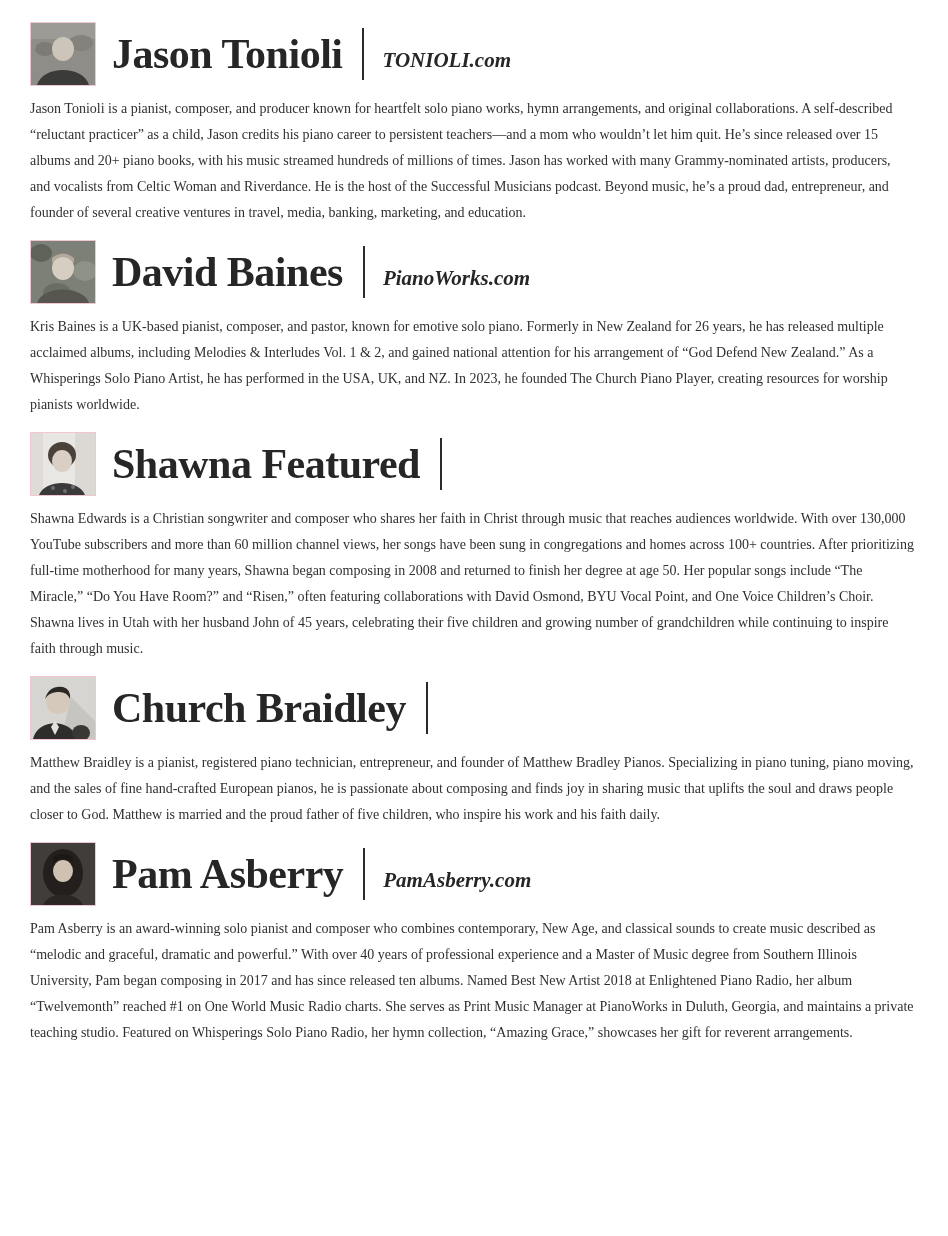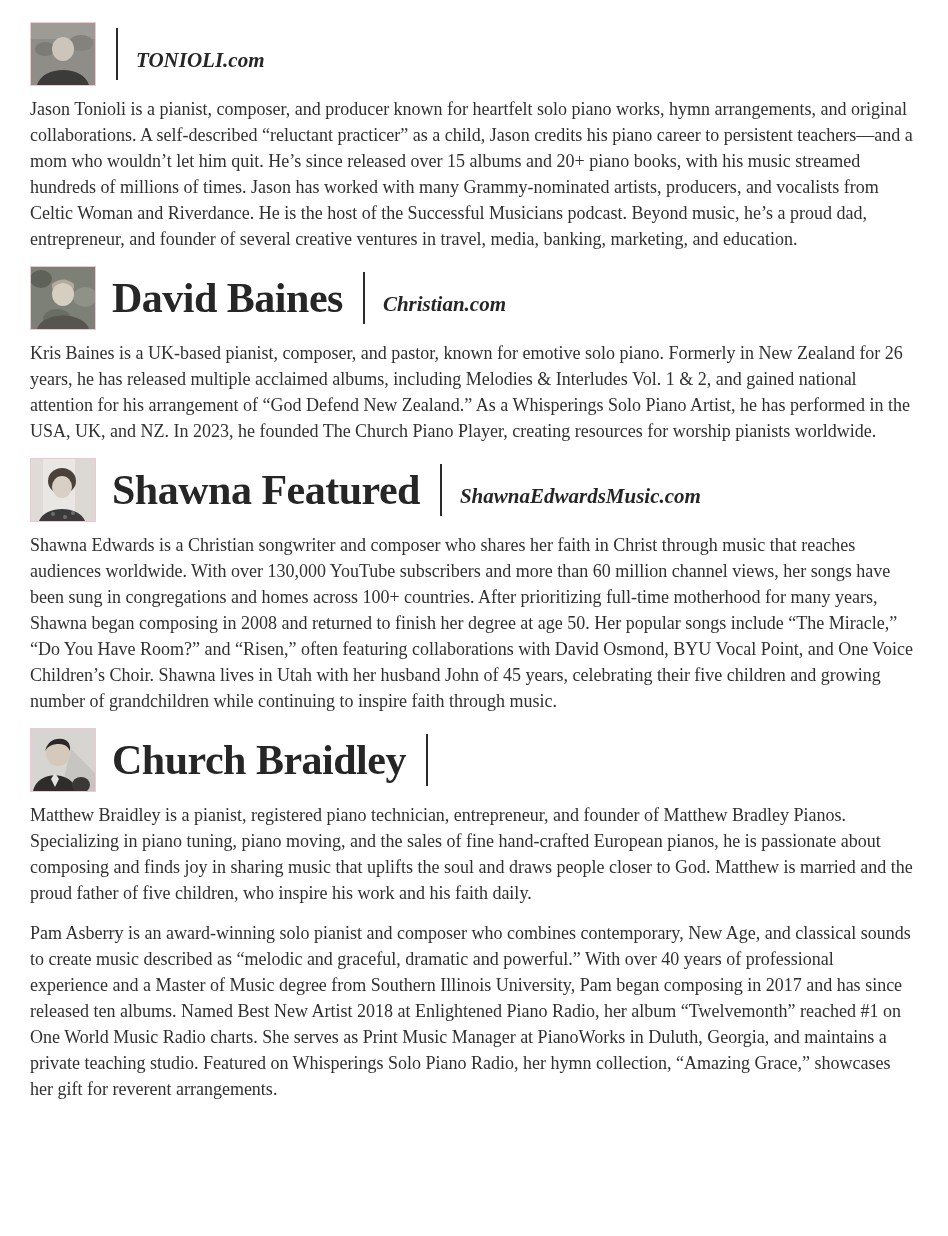--- a/index.html
+++ b/index.html
@@ -52,21 +52,21 @@
     font-style: italic;
     font-weight: 700;
     font-size: 21px;
     color: #262626;
     position: relative;
     top: 6px;
     white-space: nowrap;
   }
   .bio {
     margin: 0 0 14px 0;
-    font-size: 18px;
+    font-size: 14px;
     line-height: 26px;
     color: #303030;
     text-align: left;
   }
 </style>
 </head>
 <body>
 
 <main class="page">
 
@@ -75,20 +75,21 @@
       <span class="photo">
         <svg viewBox="0 0 64 62" preserveAspectRatio="none" aria-hidden="true">
           <rect width="64" height="62" fill="#8e8d88"></rect>
           <rect width="64" height="16" fill="#9c9b95"></rect>
           <ellipse cx="14" cy="26" rx="10" ry="7" fill="#7c7b76"></ellipse>
           <ellipse cx="50" cy="20" rx="12" ry="8" fill="#83827d"></ellipse>
           <ellipse cx="32" cy="26" rx="11" ry="12" fill="#cdc5b9"></ellipse>
           <path d="M6 62 C12 42 52 42 58 62 Z" fill="#3b3b39"></path>
         </svg>
       </span>
+      <h1 class="name">Jason Tonioli</h1>
       <span class="divider"></span>
       <span class="site">TONIOLI.com</span>
     </header>
     <p class="bio">Jason Tonioli is a pianist, composer, and producer known for heartfelt solo piano works, hymn arrangements, and original collaborations. A self-described “reluctant practicer” as a child, Jason credits his piano career to persistent teachers—and a mom who wouldn’t let him quit. He’s since released over 15 albums and 20+ piano books, with his music streamed hundreds of millions of times. Jason has worked with many Grammy-nominated artists, producers, and vocalists from Celtic Woman and Riverdance. He is the host of the Successful Musicians podcast. Beyond music, he’s a proud dad, entrepreneur, and founder of several creative ventures in travel, media, banking, marketing, and education.</p>
   </section>
 
   <section class="profile">
     <header class="profile-header">
       <span class="photo">
         <svg viewBox="0 0 64 62" preserveAspectRatio="none" aria-hidden="true">
@@ -96,21 +97,21 @@
           <ellipse cx="10" cy="12" rx="11" ry="9" fill="#5f6258"></ellipse>
           <ellipse cx="54" cy="30" rx="12" ry="10" fill="#8f9287"></ellipse>
           <ellipse cx="26" cy="52" rx="14" ry="10" fill="#6a6d63"></ellipse>
           <ellipse cx="32" cy="27" rx="11" ry="12" fill="#d7cec2"></ellipse>
           <path d="M21 22 Q32 10 43 22 L43 17 Q32 8 21 17 Z" fill="#b3aa9c"></path>
           <path d="M6 62 C12 44 52 44 58 62 Z" fill="#56564e"></path>
         </svg>
       </span>
       <h1 class="name">David Baines</h1>
       <span class="divider"></span>
-      <span class="site">Christian.com</span>
+      <span class="site">PianoWorks.com</span>
     </header>
     <p class="bio">Kris Baines is a UK-based pianist, composer, and pastor, known for emotive solo piano. Formerly in New Zealand for 26 years, he has released multiple acclaimed albums, including Melodies &amp; Interludes Vol. 1 &amp; 2, and gained national attention for his arrangement of “God Defend New Zealand.” As a Whisperings Solo Piano Artist, he has performed in the USA, UK, and NZ. In 2023, he founded The Church Piano Player, creating resources for worship pianists worldwide.</p>
   </section>
 
   <section class="profile">
     <header class="profile-header">
       <span class="photo">
         <svg viewBox="0 0 64 62" preserveAspectRatio="none" aria-hidden="true">
           <rect width="64" height="62" fill="#e9e7e3"></rect>
           <rect x="44" width="20" height="62" fill="#dcd9d4"></rect>
@@ -118,21 +119,20 @@
           <ellipse cx="31" cy="22" rx="14" ry="13" fill="#4a423a"></ellipse>
           <ellipse cx="31" cy="28" rx="10" ry="11" fill="#d9cfc5"></ellipse>
           <path d="M8 62 C14 46 48 46 54 62 Z" fill="#3a3a3a"></path>
           <circle cx="22" cy="55" r="2" fill="#6d6d6d"></circle>
           <circle cx="34" cy="58" r="2" fill="#6d6d6d"></circle>
           <circle cx="42" cy="54" r="2" fill="#6d6d6d"></circle>
         </svg>
       </span>
       <h1 class="name">Shawna Featured</h1>
       <span class="divider"></span>
-      <span class="site">ShawnaEdwardsMusic.com</span>
     </header>
     <p class="bio">Shawna Edwards is a Christian songwriter and composer who shares her faith in Christ through music that reaches audiences worldwide. With over 130,000 YouTube subscribers and more than 60 million channel views, her songs have been sung in congregations and homes across 100+ countries. After prioritizing full-time motherhood for many years, Shawna began composing in 2008 and returned to finish her degree at age 50. Her popular songs include “The Miracle,” “Do You Have Room?” and “Risen,” often featuring collaborations with David Osmond, BYU Vocal Point, and One Voice Children’s Choir. Shawna lives in Utah with her husband John of 45 years, celebrating their five children and growing number of grandchildren while continuing to inspire faith through music.</p>
   </section>
 
   <section class="profile">
     <header class="profile-header">
       <span class="photo">
         <svg viewBox="0 0 64 62" preserveAspectRatio="none" aria-hidden="true">
           <rect width="64" height="62" fill="#d7d5d1"></rect>
           <path d="M40 20 L64 44 L64 62 L30 62 Z" fill="#c7c5c1"></path>
@@ -143,16 +143,30 @@
           <ellipse cx="50" cy="56" rx="9" ry="8" fill="#3a3835"></ellipse>
         </svg>
       </span>
       <h1 class="name">Church Braidley</h1>
       <span class="divider"></span>
     </header>
     <p class="bio">Matthew Braidley is a pianist, registered piano technician, entrepreneur, and founder of Matthew Bradley Pianos. Specializing in piano tuning, piano moving, and the sales of fine hand-crafted European pianos, he is passionate about composing and finds joy in sharing music that uplifts the soul and draws people closer to God. Matthew is married and the proud father of five children, who inspire his work and his faith daily.</p>
   </section>
 
   <section class="profile">
+    <header class="profile-header">
+      <span class="photo">
+        <svg viewBox="0 0 64 62" preserveAspectRatio="none" aria-hidden="true">
+          <rect width="64" height="62" fill="#413d3a"></rect>
+          <ellipse cx="32" cy="30" rx="20" ry="24" fill="#241f1c"></ellipse>
+          <ellipse cx="32" cy="28" rx="10" ry="11" fill="#d0c2b2"></ellipse>
+          <path d="M22 20 Q32 12 42 20 L42 14 Q32 8 22 14 Z" fill="#1c1816"></path>
+          <path d="M12 62 C18 48 46 48 52 62 Z" fill="#2a2624"></path>
+        </svg>
+      </span>
+      <h1 class="name">Pam Asberry</h1>
+      <span class="divider"></span>
+      <span class="site">PamAsberry.com</span>
+    </header>
     <p class="bio">Pam Asberry is an award-winning solo pianist and composer who combines contemporary, New Age, and classical sounds to create music described as “melodic and graceful, dramatic and powerful.” With over 40 years of professional experience and a Master of Music degree from Southern Illinois University, Pam began composing in 2017 and has since released ten albums. Named Best New Artist 2018 at Enlightened Piano Radio, her album “Twelvemonth” reached #1 on One World Music Radio charts. She serves as Print Music Manager at PianoWorks in Duluth, Georgia, and maintains a private teaching studio. Featured on Whisperings Solo Piano Radio, her hymn collection, “Amazing Grace,” showcases her gift for reverent arrangements.</p>
   </section>
 
 </main>
 
 </body></html>

